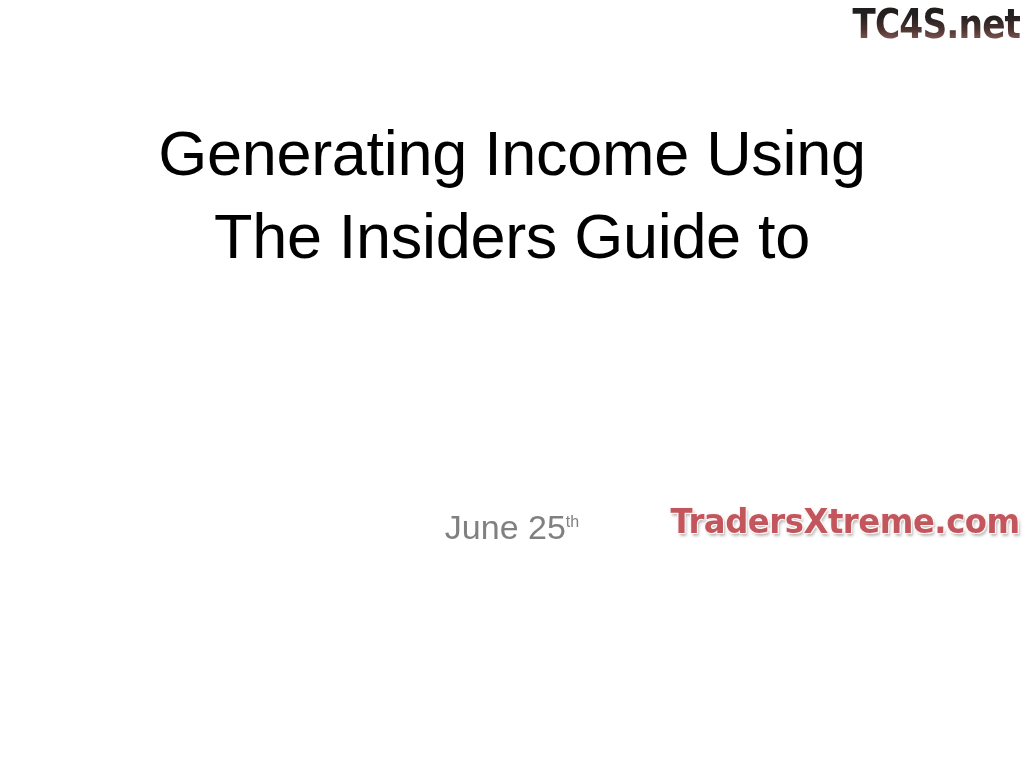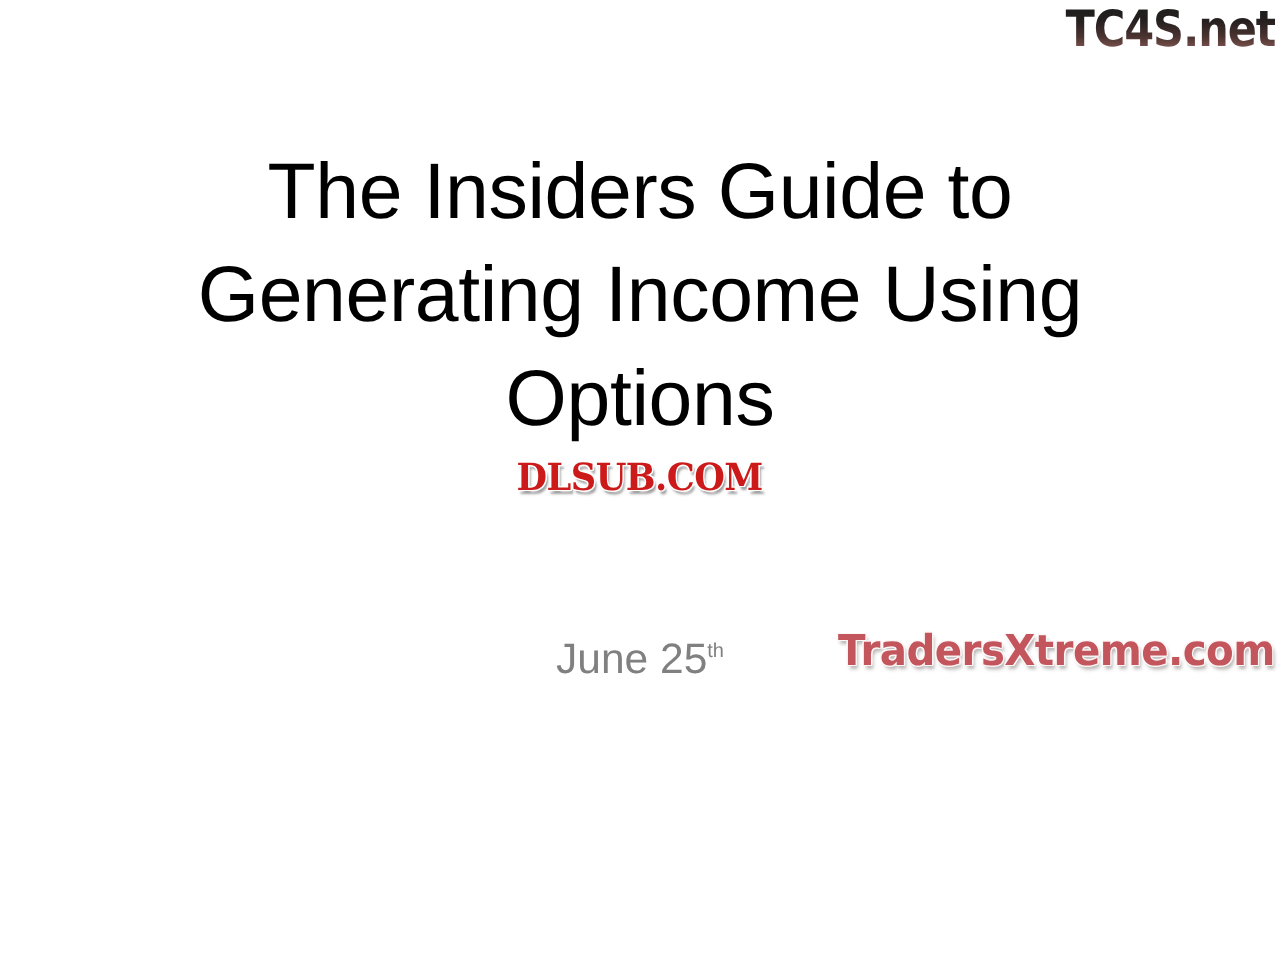--- a/index.html
+++ b/index.html
@@ -144,28 +144,24 @@
   }
 </style>
 </head>
 <body>
 
 <div id="slide">
 
   <div class="tc4s-watermark">TC4S.net</div>
 
   <div class="title-block">
+    <div class="title-line">Generating Income Using</div>
     <div class="title-line">The Insiders Guide to</div>
-    <div class="title-line">Generating Income Using</div>
-    <div class="title-line">Options</div>
   </div>
 
-  <div class="dlsub-logo">
-    <span class="dlsub-text">DLSUB.COM</span>
-  </div>
 
   <div class="subtitle">
     <span>June 25</span><span class="ordinal">th</span>
   </div>
 
   <div class="tx-watermark">TradersXtreme.com</div>
 
 </div>
 
 </body></html>

